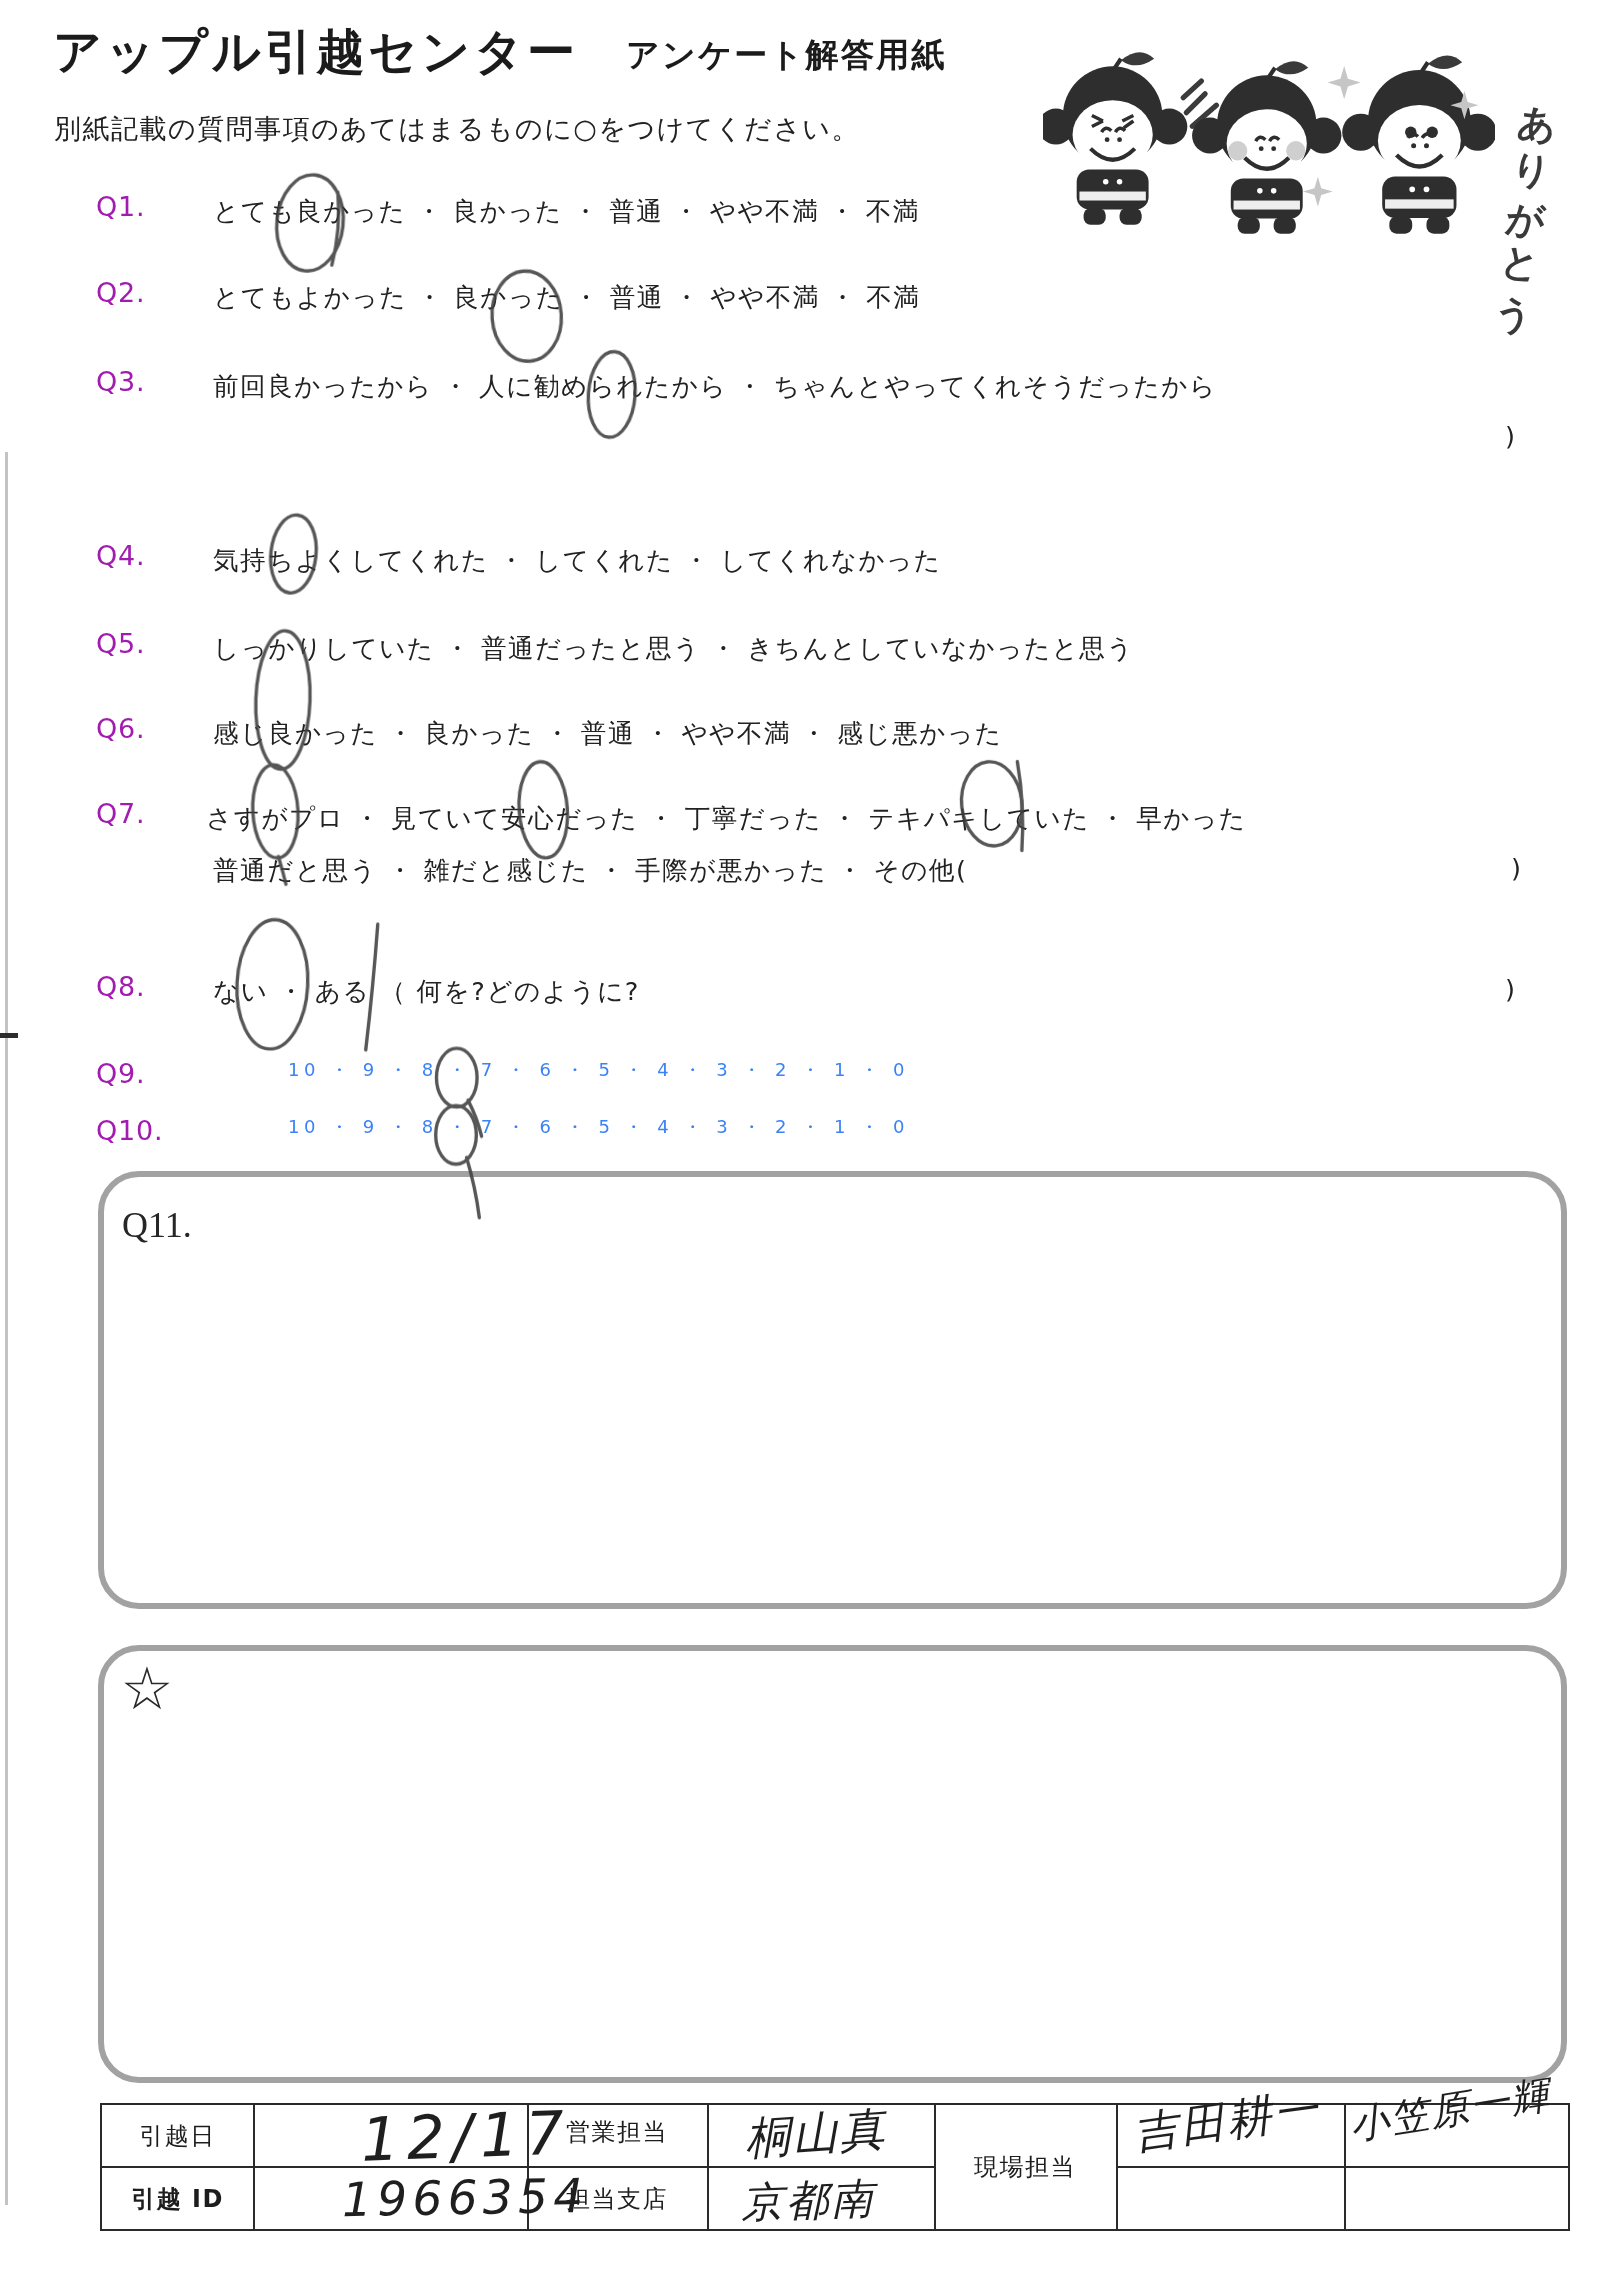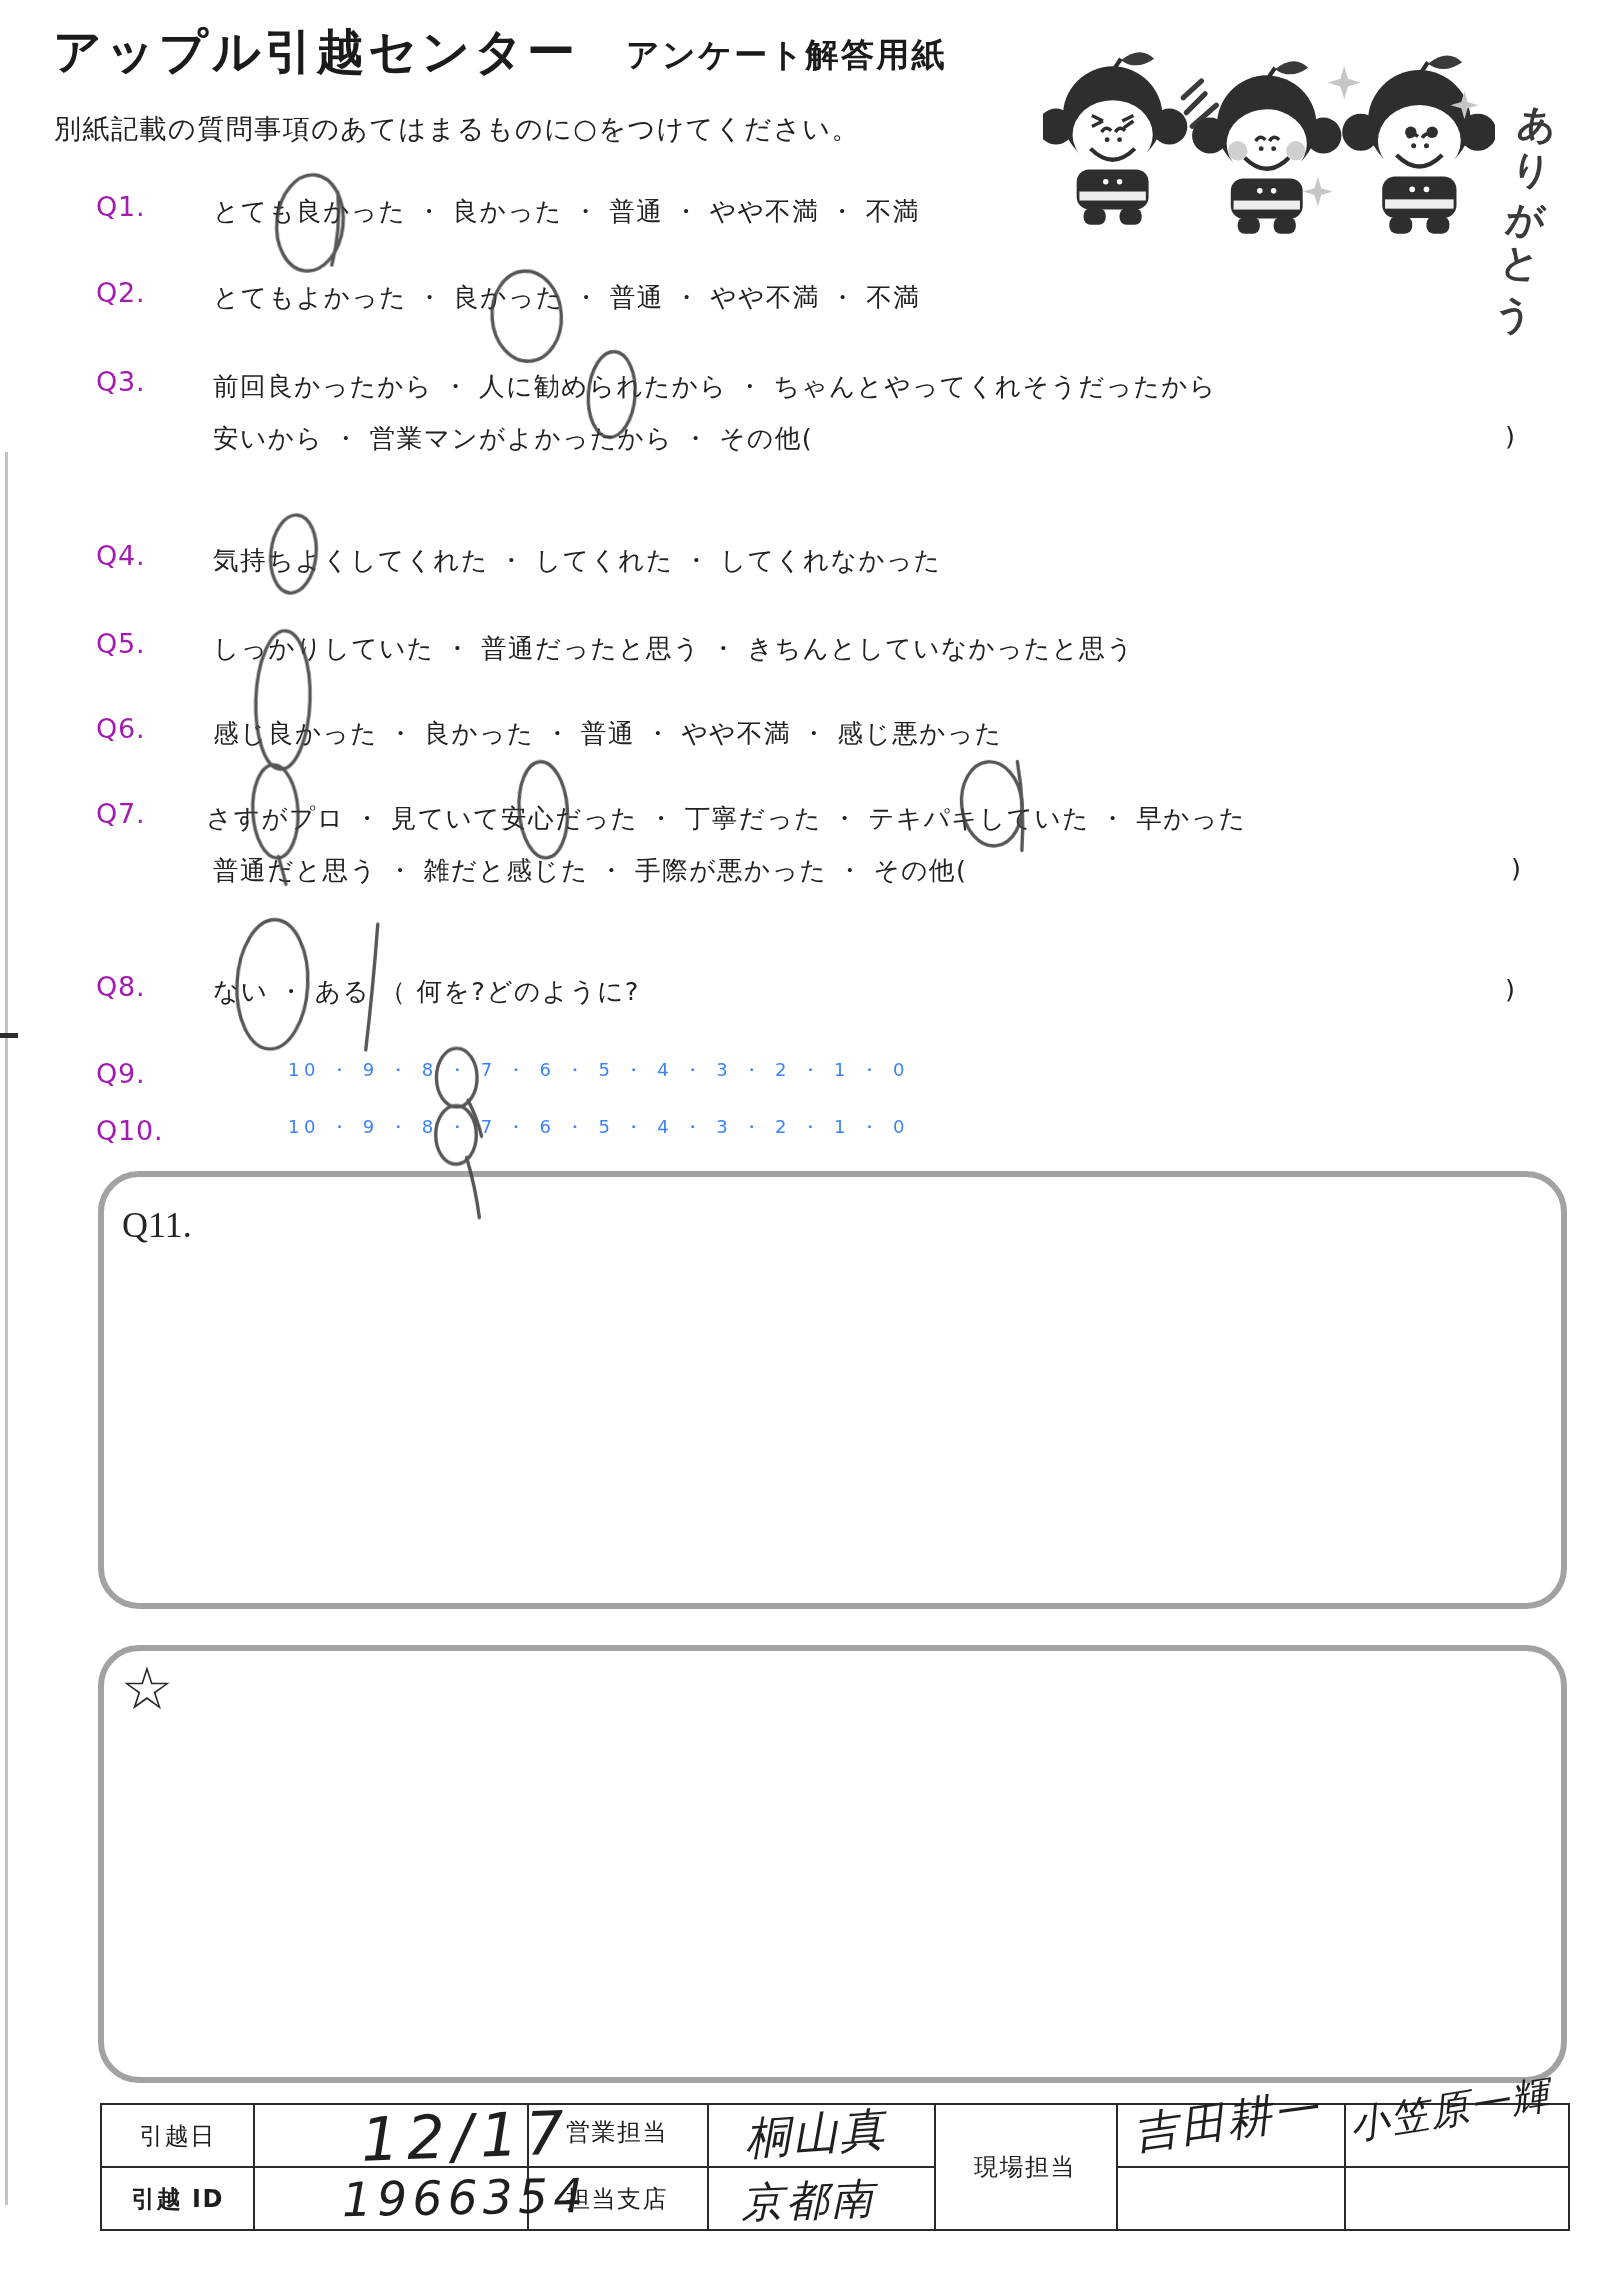--- a/index.html
+++ b/index.html
@@ -105,21 +105,20 @@
   <div class="abs thanks" style="left:1502px;top:78px;">ありがとう</div>
 
   <div class="abs qid" style="left:96px;top:191px;">Q1.</div>
   <div class="abs qtext" style="left:213px;top:194px;">とても良かった ・ 良かった ・ 普通 ・ やや不満 ・ 不満</div>
 
   <div class="abs qid" style="left:96px;top:277px;">Q2.</div>
   <div class="abs qtext" style="left:213px;top:280px;">とてもよかった ・ 良かった ・ 普通 ・ やや不満 ・ 不満</div>
 
   <div class="abs qid" style="left:96px;top:366px;">Q3.</div>
   <div class="abs qtext" style="left:213px;top:369px;">前回良かったから ・ 人に勧められたから ・ ちゃんとやってくれそうだったから</div>
-  <div class="abs qtext" style="left:213px;top:421px;">安いから ・ 営業マンがよかったから ・ その他(</div>
   <div class="abs closeparen" style="left:1505px;top:421px;">)</div>
 
   <div class="abs qid" style="left:96px;top:540px;">Q4.</div>
   <div class="abs qtext" style="left:213px;top:543px;">気持ちよくしてくれた ・ してくれた ・ してくれなかった</div>
 
   <div class="abs qid" style="left:96px;top:628px;">Q5.</div>
   <div class="abs qtext" style="left:213px;top:631px;">しっかりしていた ・ 普通だったと思う ・ きちんとしていなかったと思う</div>
 
   <div class="abs qid" style="left:96px;top:713px;">Q6.</div>
   <div class="abs qtext" style="left:213px;top:716px;">感じ良かった ・ 良かった ・ 普通 ・ やや不満 ・ 感じ悪かった</div>

